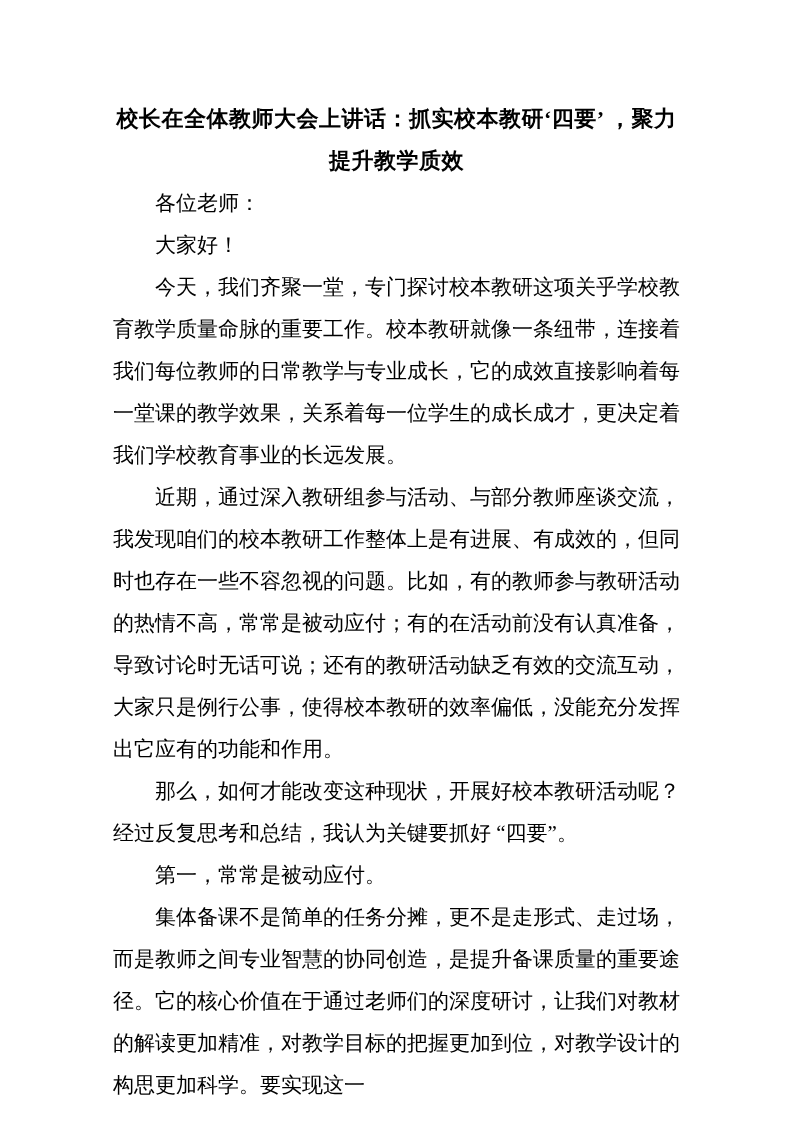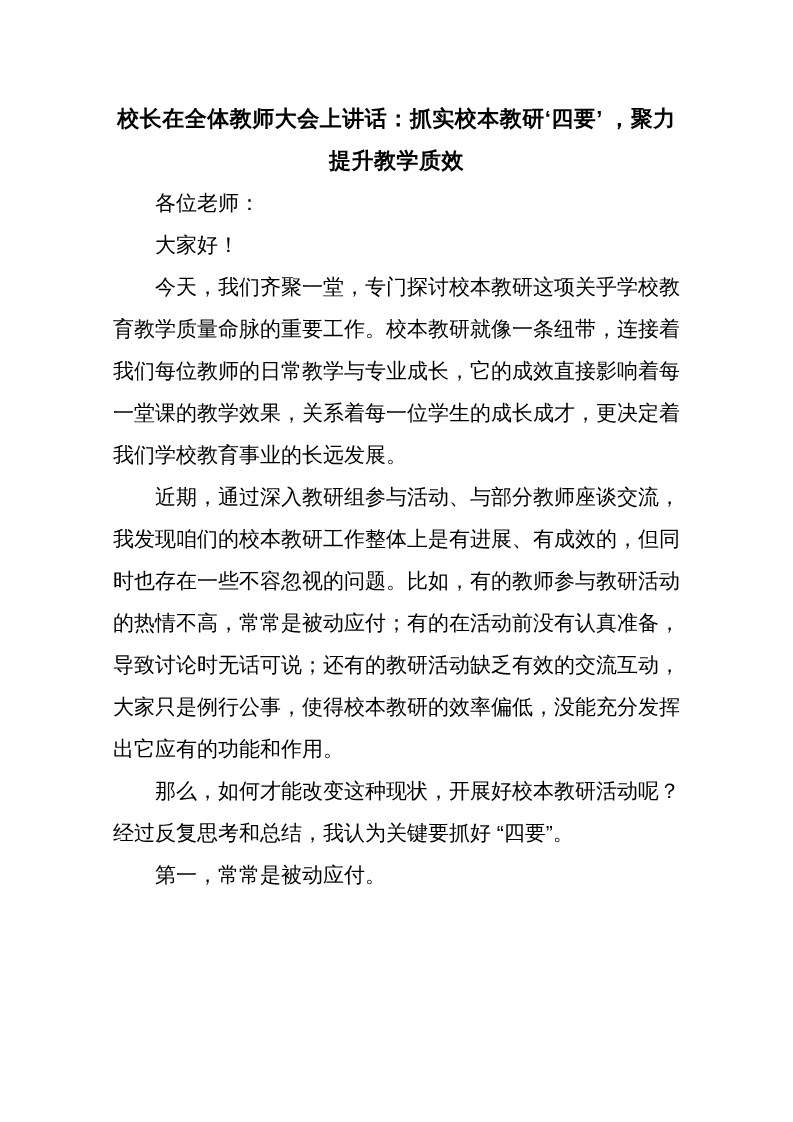--- a/index.html
+++ b/index.html
@@ -8,21 +8,21 @@
     background: #ffffff;
   }
   .page {
     position: relative;
     box-sizing: border-box;
     width: 793px;
     height: 1122px;
     margin: 0;
     background: #ffffff;
     color: #000000;
-    font-family: Liberation Sans, sans-serif;
+    font-family: Liberation Serif, serif;
     padding: 98px 113px 0 113px;
     overflow: hidden;
   }
   .doc-title {
     margin: 0;
     padding: 0;
     font-size: 22px;
     font-weight: bold;
     line-height: 42px;
     text-align: center;
@@ -50,13 +50,14 @@
   <p class="para">大家好！</p>
 
   <p class="para">今天，我们齐聚一堂，专门探讨校本教研这项关乎学校教育教学质量命脉的重要工作。校本教研就像一条纽带，连接着我们每位教师的日常教学与专业成长，它的成效直接影响着每一堂课的教学效果，关系着每一位学生的成长成才，更决定着我们学校教育事业的长远发展。</p>
 
   <p class="para">近期，通过深入教研组参与活动、与部分教师座谈交流，我发现咱们的校本教研工作整体上是有进展、有成效的，但同时也存在一些不容忽视的问题。比如，有的教师参与教研活动的热情不高，常常是被动应付；有的在活动前没有认真准备，导致讨论时无话可说；还有的教研活动缺乏有效的交流互动，大家只是例行公事，使得校本教研的效率偏低，没能充分发挥出它应有的功能和作用。</p>
 
   <p class="para">那么，如何才能改变这种现状，开展好校本教研活动呢？经过反复思考和总结，我认为关键要抓好 “四要”。</p>
 
   <p class="para">第一，常常是被动应付。</p>
 
+  <p class="para">集体备课不是简单的任务分摊，更不是走形式、走过场，而是教师之间专业智慧的协同创造，是提升备课质量的重要途径。它的核心价值在于通过老师们的深度研讨，让我们对教材的解读更加精准，对教学目标的把握更加到位，对教学设计的构思更加科学。要实现这一</p>
 </div>
 
 </body></html>

